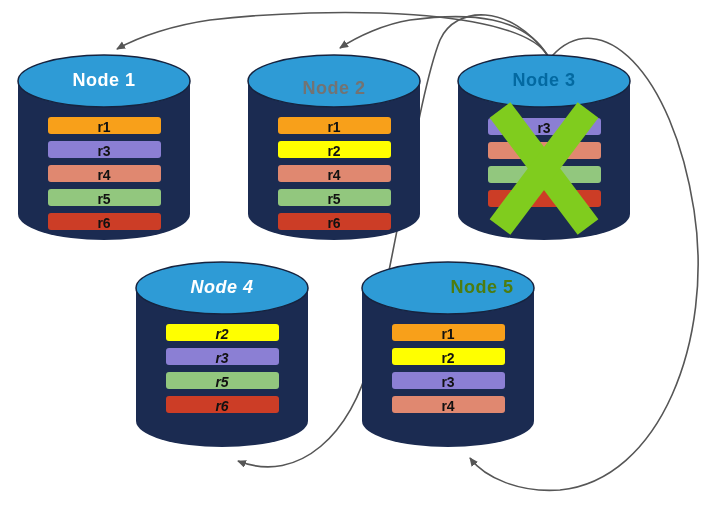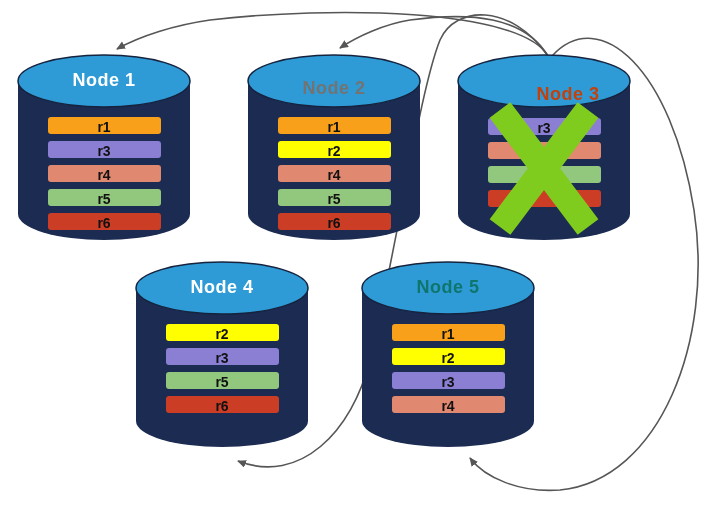--- a/index.html
+++ b/index.html
@@ -73,54 +73,54 @@
       <div class="rec" style="left: 30px; top: 134px; width: 113px; height: 17px; background: rgb(146, 199, 126);"></div>
       <div class="rec-label" style="top: 137px;">r5</div>
       <div class="rec" style="left: 30px; top: 158px; width: 113px; height: 17px; background: rgb(204, 61, 38);"></div>
       <div class="rec-label" style="top: 161px;">r6</div>
     </div>
     <div class="node" style="left: 458px; top: 55px; width: 172px; height: 185px;">
       <svg width="172" height="185" viewBox="0 0 172 185">
         <path d="M0,26 L0,159 A86,26 0 0 0 172,159 L172,26 Z" fill="#1b2b51"></path>
         <ellipse cx="86" cy="26" rx="86" ry="26" fill="#2e9bd6" stroke="#16233f" stroke-width="1.5"></ellipse>
       </svg>
-      <div class="node-label" style="top: 29px; color: #c2410c; padding-left: 24px;">Node  3</div>
+      <div class="node-label" style="top: 15px; color: #0369a1;">Node  3</div>
       <div class="rec" style="left: 30px; top: 63px; width: 113px; height: 17px; background: rgb(139, 127, 212);"></div>
       <div class="rec-label" style="top: 66px;">r3</div>
       <div class="rec" style="left: 30px; top: 87px; width: 113px; height: 17px; background: rgb(224, 136, 112);"></div>
       <div class="rec" style="left: 30px; top: 111px; width: 113px; height: 17px; background: rgb(146, 199, 126);"></div>
       <div class="rec" style="left: 30px; top: 135px; width: 113px; height: 17px; background: rgb(204, 61, 38);"></div>
       <svg class="xmark" width="172" height="185" viewBox="0 0 172 185" style="left: 0px; top: 0px;">
         <g stroke="#80cc1e" stroke-width="26" stroke-linecap="butt">
           <line x1="42" y1="55" x2="130" y2="172"></line>
           <line x1="130" y1="55" x2="42" y2="172"></line>
         </g>
       </svg>
     </div>
-    <div class="node" style="left: 136px; top: 262px; width: 172px; height: 185px;">
+    <div class="node" style="left: 136px; top: 262px; width: 172px; height: 185px; font-style: italic;">
       <svg width="172" height="185" viewBox="0 0 172 185">
         <path d="M0,26 L0,159 A86,26 0 0 0 172,159 L172,26 Z" fill="#1b2b51"></path>
         <ellipse cx="86" cy="26" rx="86" ry="26" fill="#2e9bd6" stroke="#16233f" stroke-width="1.5"></ellipse>
       </svg>
       <div class="node-label" style="top: 15px; color: rgb(255, 255, 255);">Node  4</div>
       <div class="rec" style="left: 30px; top: 62px; width: 113px; height: 17px; background: rgb(255, 255, 0);"></div>
       <div class="rec-label" style="top: 65px;">r2</div>
       <div class="rec" style="left: 30px; top: 86px; width: 113px; height: 17px; background: rgb(139, 127, 212);"></div>
       <div class="rec-label" style="top: 89px;">r3</div>
       <div class="rec" style="left: 30px; top: 110px; width: 113px; height: 17px; background: rgb(146, 199, 126);"></div>
       <div class="rec-label" style="top: 113px;">r5</div>
       <div class="rec" style="left: 30px; top: 134px; width: 113px; height: 17px; background: rgb(204, 61, 38);"></div>
       <div class="rec-label" style="top: 137px;">r6</div>
     </div>
     <div class="node" style="left: 362px; top: 262px; width: 172px; height: 185px;">
       <svg width="172" height="185" viewBox="0 0 172 185">
         <path d="M0,26 L0,159 A86,26 0 0 0 172,159 L172,26 Z" fill="#1b2b51"></path>
         <ellipse cx="86" cy="26" rx="86" ry="26" fill="#2e9bd6" stroke="#16233f" stroke-width="1.5"></ellipse>
       </svg>
-      <div class="node-label" style="top: 15px; color: #0f766e;">Node  5</div>
+      <div class="node-label" style="top: 15px; color: #4d7c0f; padding-left: 34px;">Node  5</div>
       <div class="rec" style="left: 30px; top: 62px; width: 113px; height: 17px; background: rgb(248, 160, 26);"></div>
       <div class="rec-label" style="top: 65px;">r1</div>
       <div class="rec" style="left: 30px; top: 86px; width: 113px; height: 17px; background: rgb(255, 255, 0);"></div>
       <div class="rec-label" style="top: 89px;">r2</div>
       <div class="rec" style="left: 30px; top: 110px; width: 113px; height: 17px; background: rgb(139, 127, 212);"></div>
       <div class="rec-label" style="top: 113px;">r3</div>
       <div class="rec" style="left: 30px; top: 134px; width: 113px; height: 17px; background: rgb(224, 136, 112);"></div>
       <div class="rec-label" style="top: 137px;">r4</div>
     </div>
   </div>

